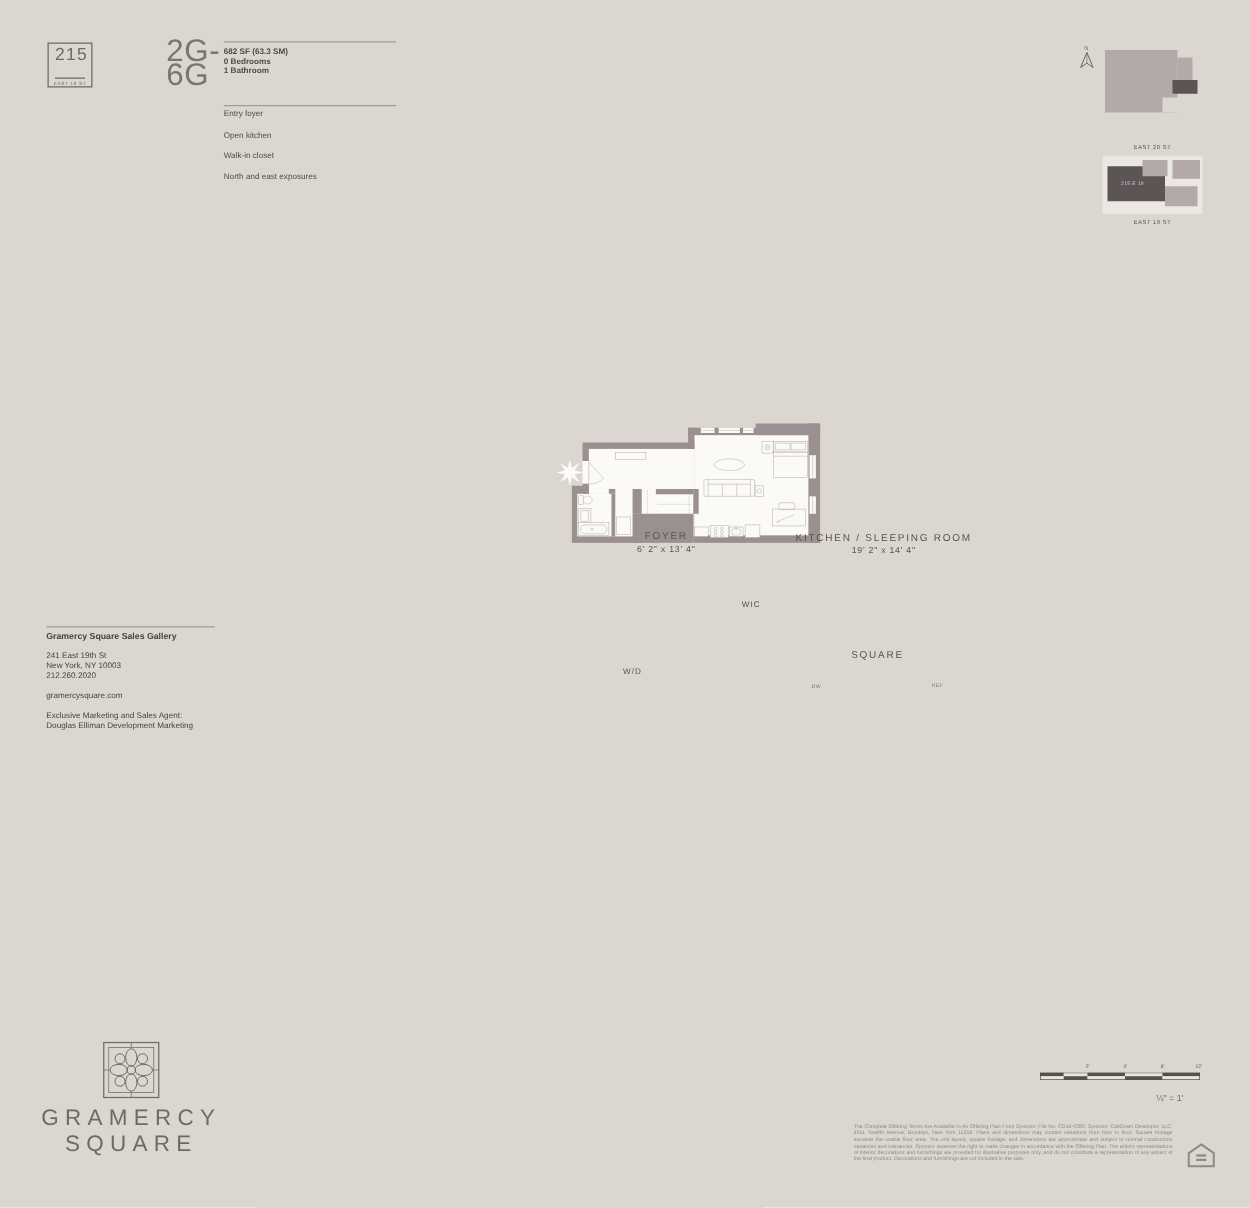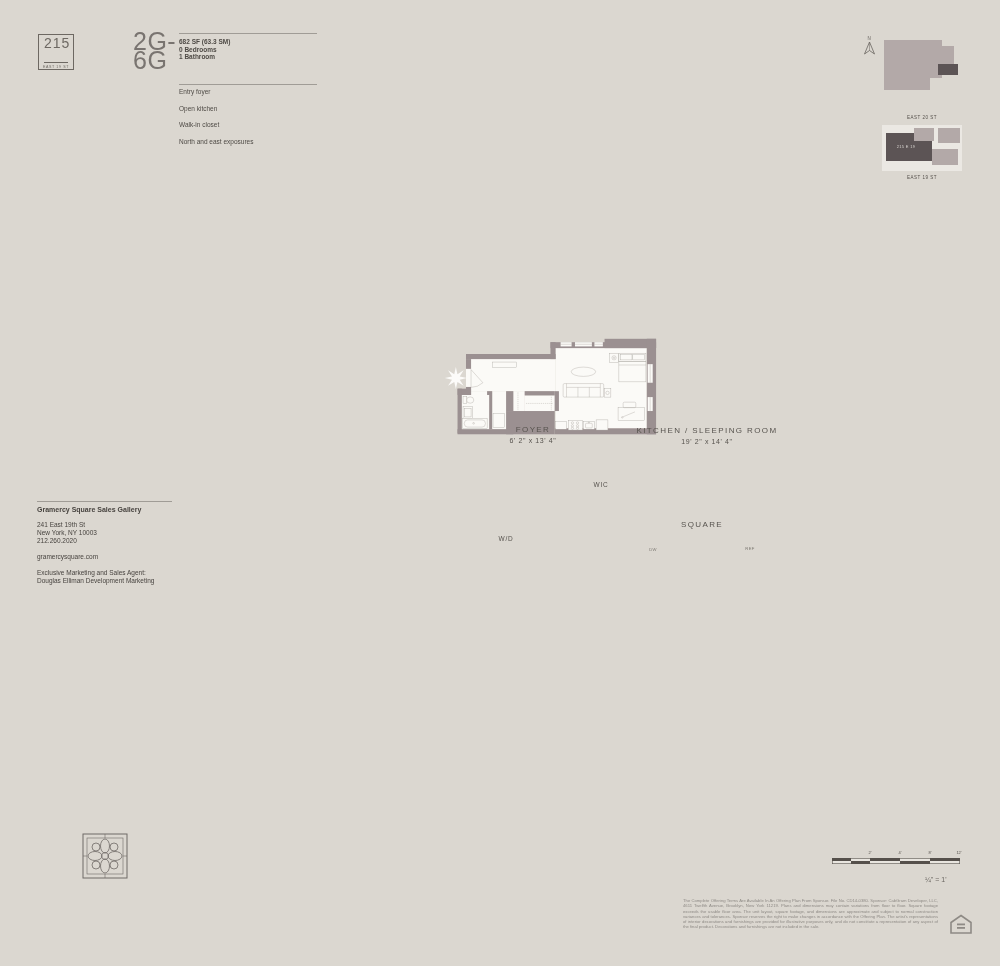--- a/index.html
+++ b/index.html
@@ -239,20 +239,24 @@
     <circle cx="14" cy="14" r="4" stroke-width="0.8"></circle>
     <circle cx="32" cy="14" r="4" stroke-width="0.8"></circle>
     <circle cx="14" cy="32" r="4" stroke-width="0.8"></circle>
     <circle cx="32" cy="32" r="4" stroke-width="0.8"></circle>
     <circle cx="23" cy="23" r="3.5" stroke-width="0.8"></circle>
     <line x1="5" y1="23" x2="1" y2="23" stroke-width="0.6"></line>
     <line x1="45" y1="23" x2="41" y2="23" stroke-width="0.6"></line>
     <line x1="23" y1="5" x2="23" y2="1" stroke-width="0.6"></line>
     <line x1="23" y1="45" x2="23" y2="41" stroke-width="0.6"></line>
   </svg>
+  <div class="abs wordmark" style="left:25px;top:884px;">
+    <div>GRAMERCY</div>
+    <div>SQUARE</div>
+  </div>
 
   <div class="abs" style="left:832px;top:850px;width:128px;height:18px;">
     <span class="sb-label" style="left:38px;">2'</span>
     <span class="sb-label" style="left:68px;">4'</span>
     <span class="sb-label" style="left:98px;">8'</span>
     <span class="sb-label" style="left:127px;">12'</span>
     <svg class="abs" style="left:0;top:8px;" width="128" height="7" viewBox="0 0 128 7">
       <rect x="0" y="0" width="19" height="3" fill="#55504b"></rect>
         <rect x="19" y="0" width="19" height="3" fill="#e8e5df"></rect>
       <rect x="38" y="0" width="30" height="3" fill="#55504b"></rect>

